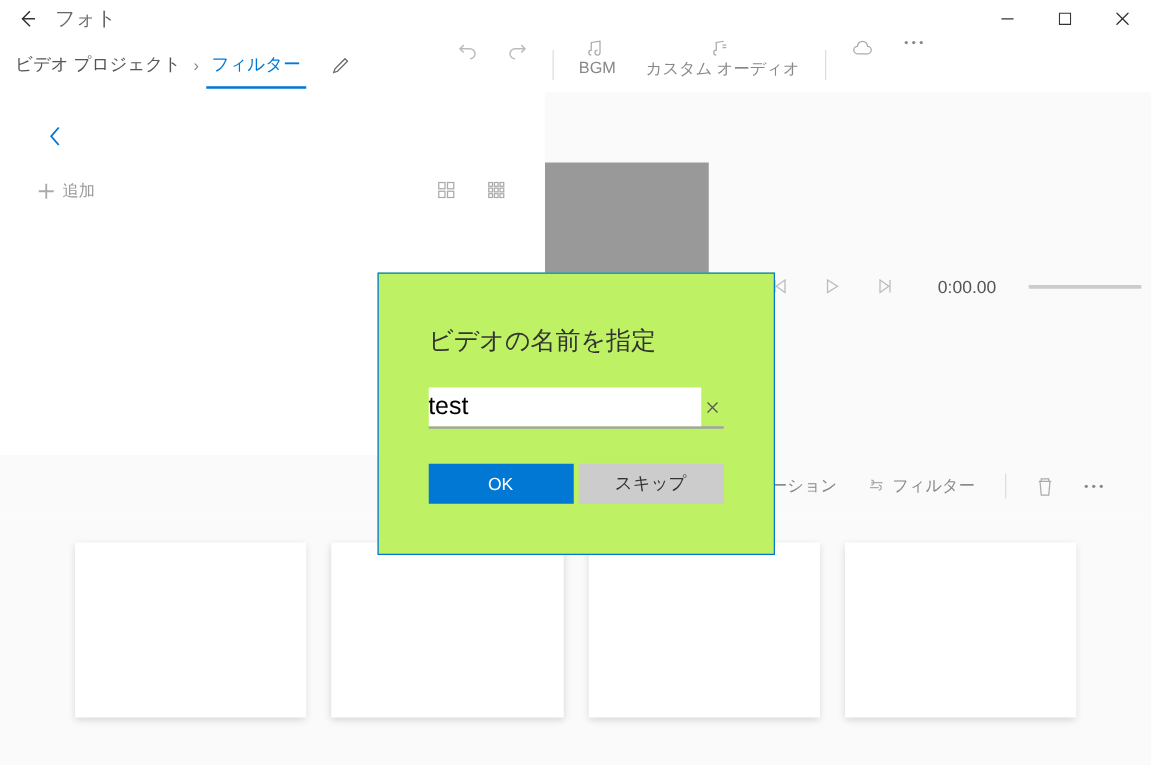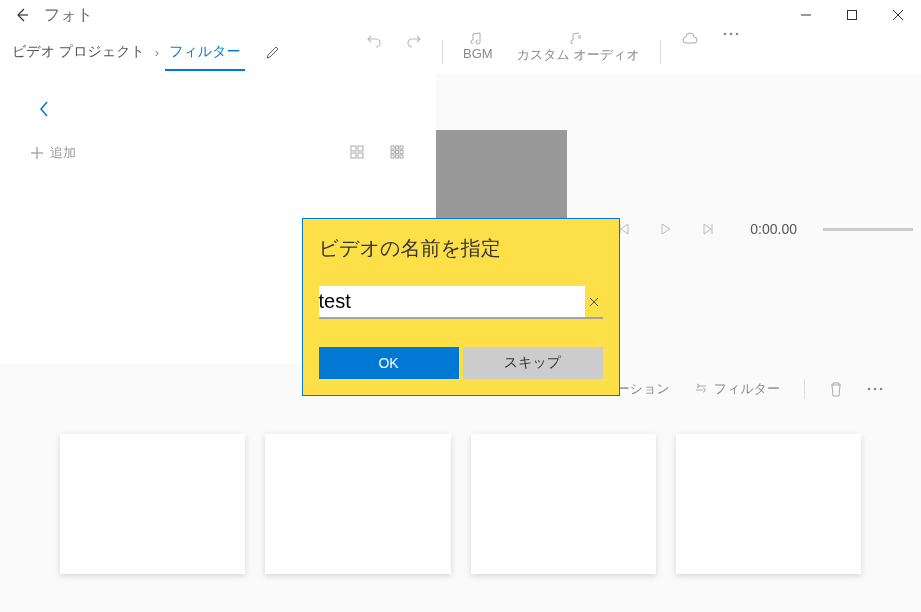--- a/index.html
+++ b/index.html
@@ -46,21 +46,21 @@
     
     .story-toolbar { height: 50px; display: flex; align-items: center; justify-content: flex-end; padding: 0 30px; background: #fafafa; gap: 8px;}
     .st-btn { display:flex; align-items:center; color:#888; font-size:13px; padding: 0 8px;}
     .st-btn .ic {margin-right: 6px;}
     .st-sep { width:1px; height:20px; background:#ddd; margin: 0 8px;}
     .story { display: flex; gap: 20px; padding: 20px 60px 0 60px; background: #fafafa; height: 198px;}
     .clip { width: 225px; height: 140px; background: #fff; box-shadow: 0 2px 6px rgba(0,0,0,0.15); }
     
     
     .dialog-overlay { position: absolute; top: 0; left: 0; right: 0; bottom: 0; display: flex; align-items: flex-start; justify-content: center; }
-    .dialog { width: 318px; background: #fde047; border: 1px solid #0078d4; margin-top: 218px; padding: 16px; }
+    .dialog { width: 318px; background: #bef264; border: 1px solid #0078d4; margin-top: 218px; padding: 40px; }
     .dialog-title { font-size: 20px; font-weight: 400; margin-bottom: 24px; }
     .input-wrap { position: relative; border-bottom: 2px solid #a3a3a3; margin-bottom: 28px; display:flex; align-items:center;}
     .input-wrap input { border: none; outline: none; font-size: 20px; width: 100%; padding: 4px 0; font-family: inherit;}
     .input-clear { color: #555; font-size: 13px; padding: 4px; cursor: default;}
     .dialog-buttons { display: flex; gap: 4px; }
     .dlg-btn { flex: 1; height: 32px; border: none; font-size: 14px; font-family: inherit; }
     .dlg-btn.primary { background: #0078d4; color: #fff; }
     .dlg-btn.secondary { background: #ccc; color: #333; }
     
     svg { display: block; }

